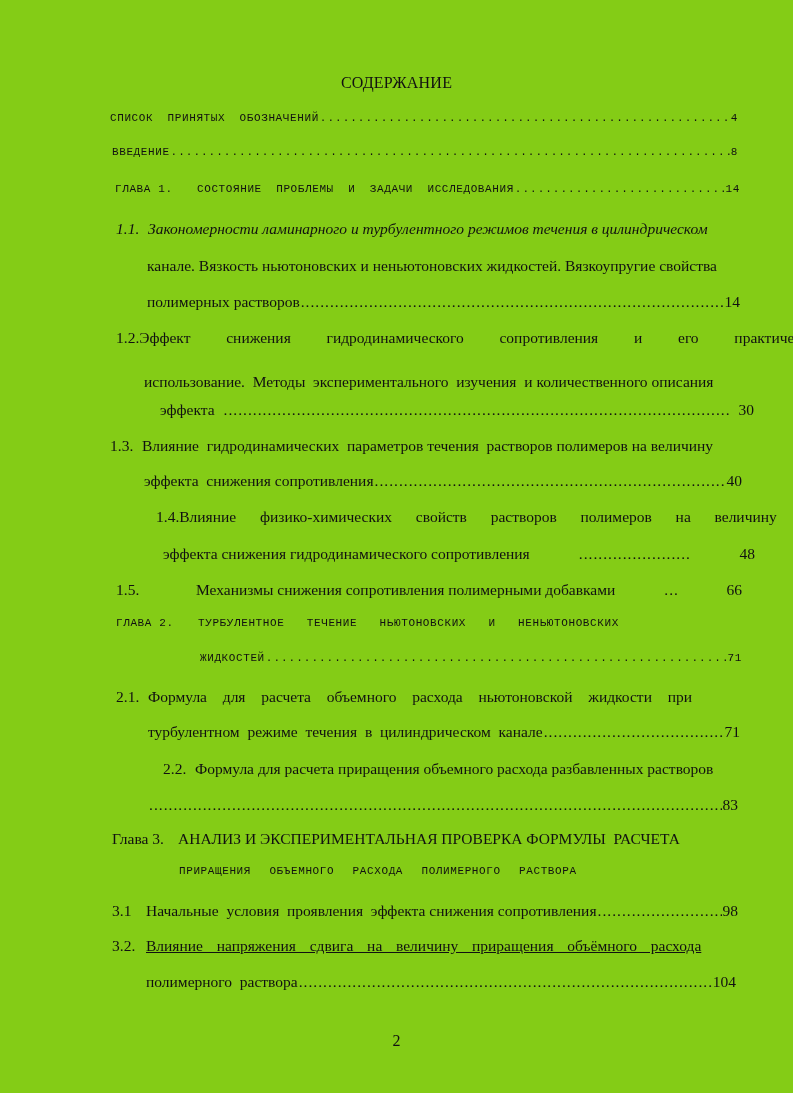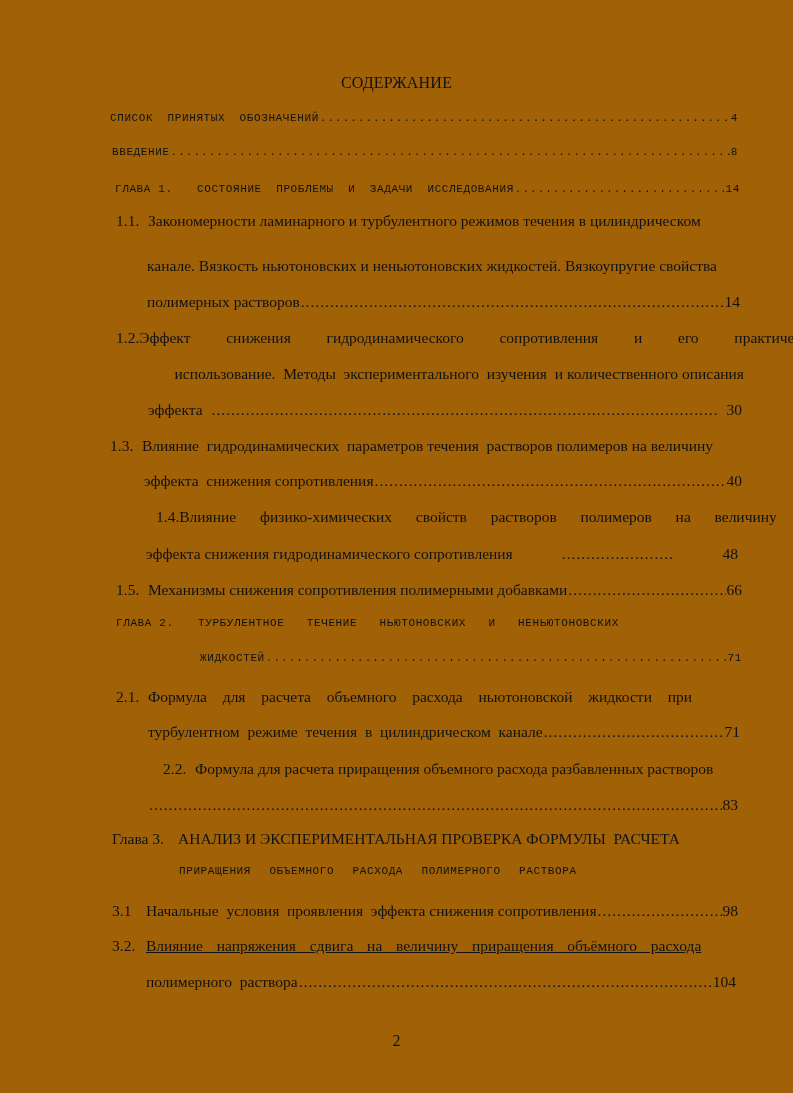--- a/index.html
+++ b/index.html
@@ -1,18 +1,18 @@
 <!DOCTYPE html>
 <html><head>
   <meta charset="utf-8">
   <style>
     html, body { margin: 0; padding: 0; background: #ffffff; }
     body { width: 793px; height: 1093px; position: relative; overflow: hidden;
            font-family: "Liberation Serif", "DejaVu Serif", serif; color: #111; }
-    .page { position: absolute; left: 0; top: 0; width: 793px; height: 1093px; background: #a16207; }
+    .page { position: absolute; left: 0; top: 0; width: 793px; height: 1093px; background: #84cc16; }
     .title { position: absolute; top: 74px; left: 0; width: 793px; text-align: center; font-size: 16px; letter-spacing: 0.2px; }
     .line { position: absolute; font-size: 15.5px; white-space: nowrap; display: flex; align-items: baseline; }
     .line.caps { font-size: 11px; letter-spacing: 0.6px; font-family: Liberation Mono, monospace; }
     .line .num { display: inline-block; }
     .line .txt { white-space: pre; }
     .line .dots { flex: 1; overflow: hidden; white-space: nowrap; margin: 0 1px; letter-spacing: 1px; }
     .line .dots::before { content: "......................................................................................................................................................................................................................................................................"; }
     .line .pg { text-align: right; }
     .pagenum { position: absolute; top: 1032px; left: 0; width: 793px; text-align: center; font-size: 16px; }
   </style>
@@ -35,67 +35,67 @@
     <span class="pg">8</span>
   </div>
 
   <div class="line caps" style="top:183px; left:115px; width:625px;">
     <span class="num" style="width:82px;">ГЛАВА 1.</span>
     <span class="txt">СОСТОЯНИЕ  ПРОБЛЕМЫ  И  ЗАДАЧИ  ИССЛЕДОВАНИЯ</span>
     <span class="dots"></span>
     <span class="pg">14</span>
   </div>
 
-  <div class="line" style="top:212px; left:116px; width:624px;">
+  <div class="line" style="top:220px; left:116px; width:624px;font-style:italic;">
     <span class="num" style="width:32px;">1.1.</span>
     <span class="txt">Закономерности ламинарного и турбулентного режимов течения в цилиндрическом</span>
   </div>
   <div class="line" style="top:257px; left:147px; width:593px;">
     <span class="txt">канале. Вязкость ньютоновских и неньютоновских жидкостей. Вязкоупругие свойства</span>
   </div>
   <div class="line" style="top:293px; left:147px; width:593px;">
     <span class="txt">полимерных растворов</span>
     <span class="dots"></span>
     <span class="pg">14</span>
   </div>
 
   <div class="line" style="top:329px; left:116px; width:630px;">
     <span class="num" style="width:32px;">1.2.</span>
     <span class="txt" style="word-spacing:14px;">Эффект  снижения  гидродинамического  сопротивления  и  его  практическое</span>
   </div>
-  <div class="line" style="top:365px; left:144px; width:600px;justify-content:flex-end;">
+  <div class="line" style="top:373px; left:144px; width:600px;">
     <span class="txt">использование.  Методы  экспериментального  изучения  и количественного описания</span>
   </div>
-  <div class="line" style="top:401px; left:148px; width:594px;gap:8px;">
+  <div class="line" style="top:401px; left:160px; width:594px;gap:8px;">
     <span class="txt">эффекта</span>
     <span class="dots"></span>
     <span class="pg">30</span>
   </div>
 
   <div class="line" style="top:437px; left:110px; width:630px;">
     <span class="num" style="width:32px;">1.3.</span>
     <span class="txt">Влияние  гидродинамических  параметров течения  растворов полимеров на величину</span>
   </div>
   <div class="line" style="top:472px; left:144px; width:598px;">
     <span class="txt">эффекта  снижения сопротивления</span>
     <span class="dots"></span>
     <span class="pg">40</span>
   </div>
 
   <div class="line" style="top:508px; left:116px; width:590px;">
     <span class="num" style="width:32px;margin-left:40px;">1.4.</span>
     <span class="txt" style="word-spacing:8px;">Влияние  физико-химических  свойств  растворов  полимеров  на  величину</span>
   </div>
-  <div class="line" style="top:545px; left:146px; width:592px;gap:48px;">
+  <div class="line" style="top:545px; left:163px; width:592px;gap:48px;">
     <span class="txt">эффекта снижения гидродинамического сопротивления</span>
     <span class="dots"></span>
     <span class="pg">48</span>
   </div>
 
-  <div class="line" style="top:581px; left:116px; width:626px;">
+  <div class="line" style="top:581px; left:116px; width:626px;gap:48px;">
     <span class="num" style="width:32px;">1.5.</span>
     <span class="txt">Механизмы снижения сопротивления полимерными добавками</span>
     <span class="dots"></span>
     <span class="pg">66</span>
   </div>
 
   <div class="line caps" style="top:617px; left:116px; width:626px;">
     <span class="num" style="width:82px;">ГЛАВА 2.</span>
     <span class="txt" style="word-spacing:4px;">ТУРБУЛЕНТНОЕ  ТЕЧЕНИЕ  НЬЮТОНОВСКИХ  И  НЕНЬЮТОНОВСКИХ</span>
   </div>

